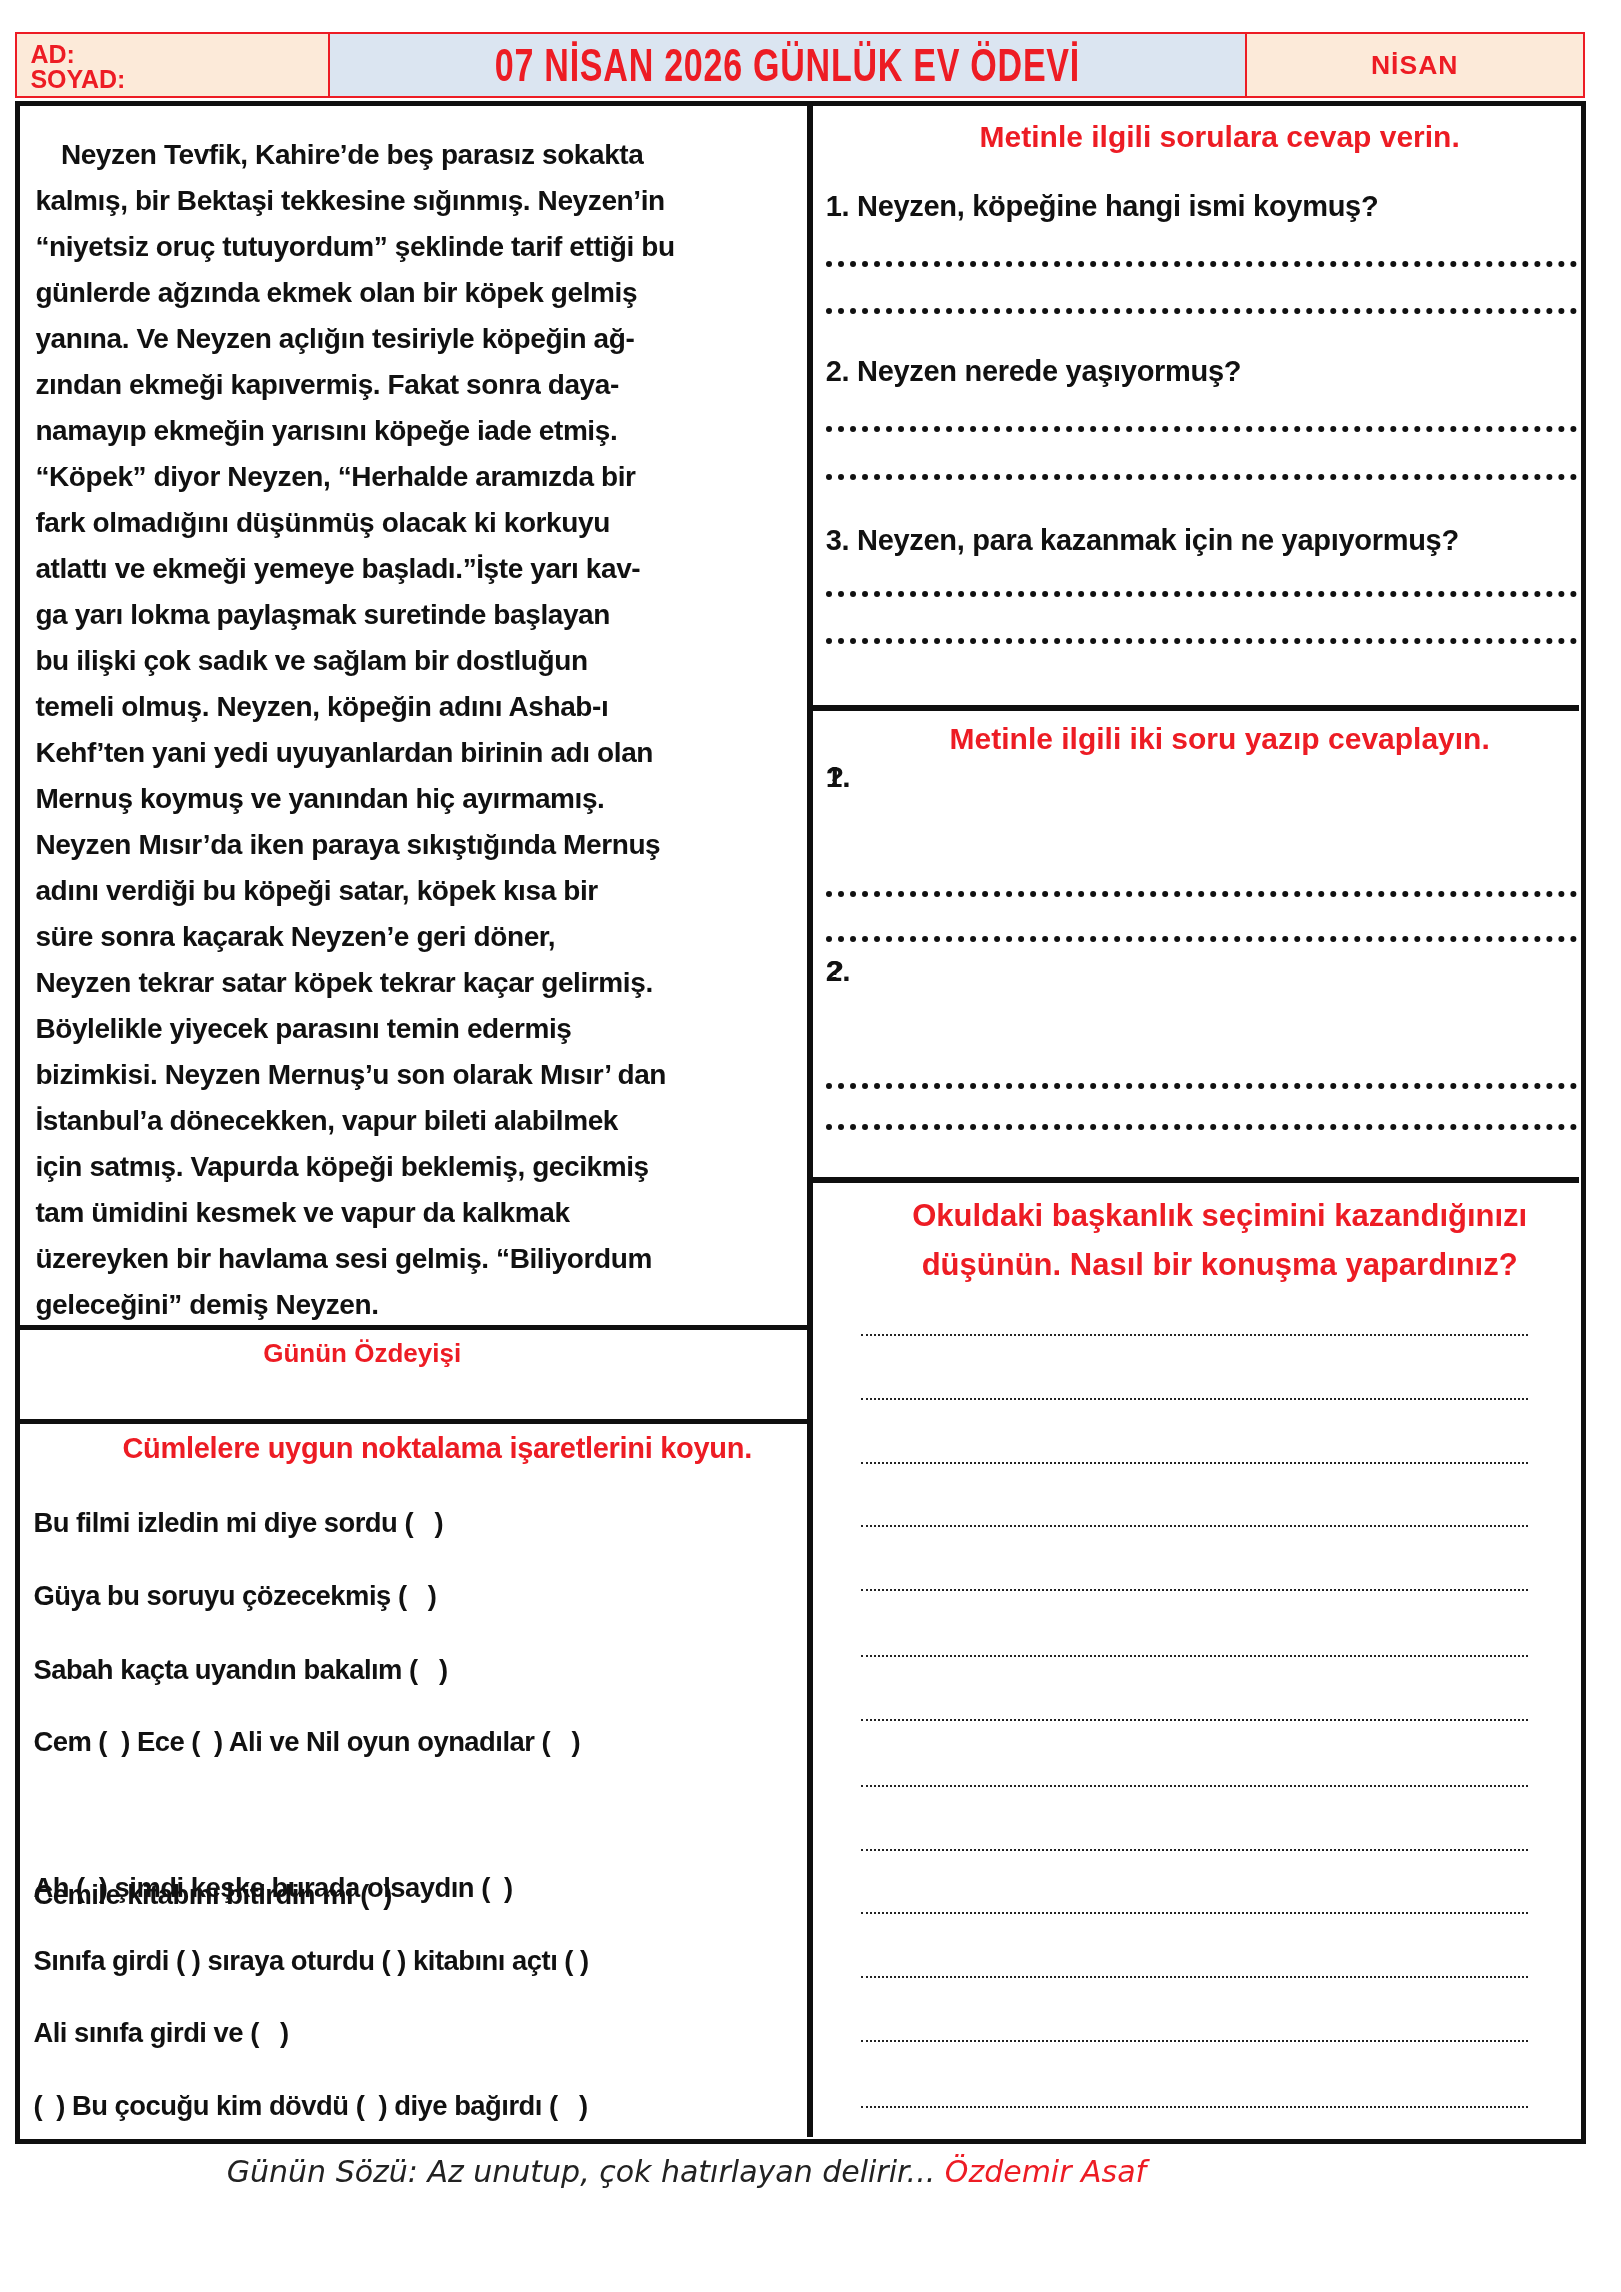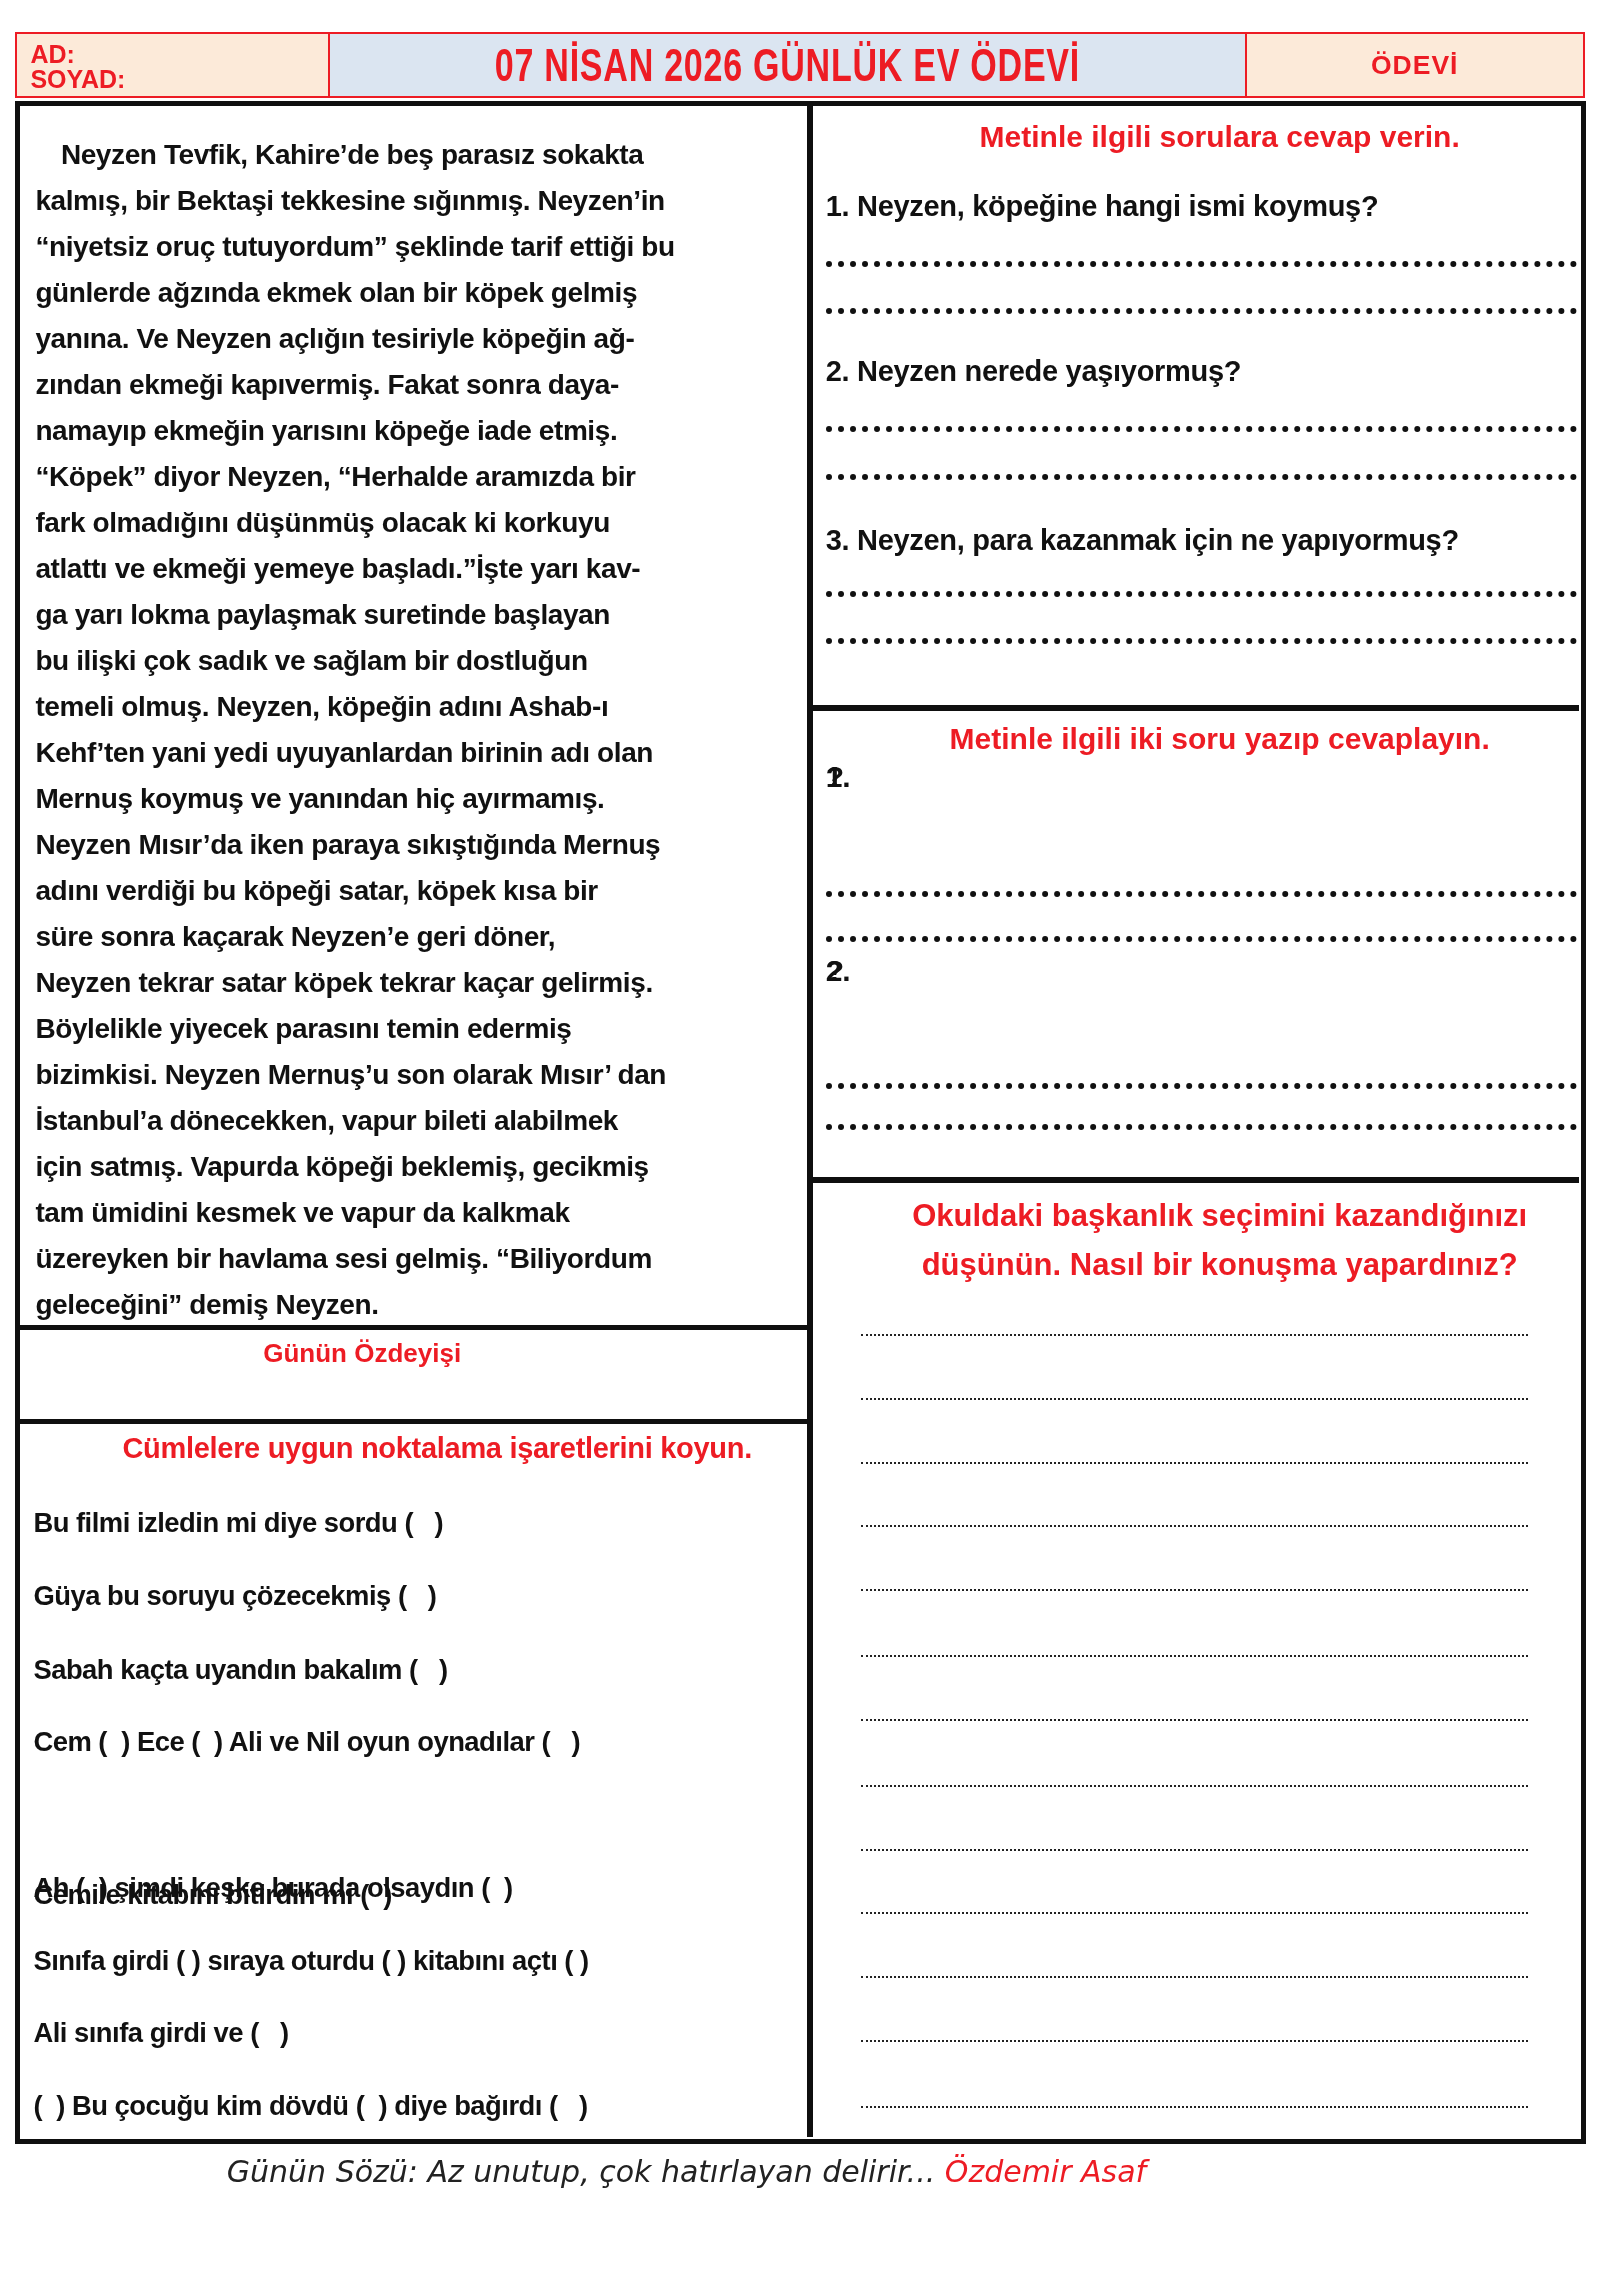--- a/index.html
+++ b/index.html
@@ -63,21 +63,21 @@
 
   <div class="hdr">
     <div class="hdr-cell hdr-left">
       <span>AD:</span>
       <span>SOYAD:</span>
     </div>
     <div class="hdr-cell hdr-mid">
       <span class="hdr-title">07 NİSAN 2026 GÜNLÜK EV ÖDEVİ</span>
     </div>
     <div class="hdr-cell hdr-right">
-      <span>ÖDEVİ</span>
+      <span>NİSAN</span>
     </div>
   </div>
 
   <div class="tbl">
 
     <div class="vdiv"></div>
     <div class="hdiv l" style="top:1219px"></div>
     <div class="hdiv l" style="top:1313px"></div>
     <div class="hdiv r" style="top:599px"></div>
     <div class="hdiv r" style="top:1071px"></div>

